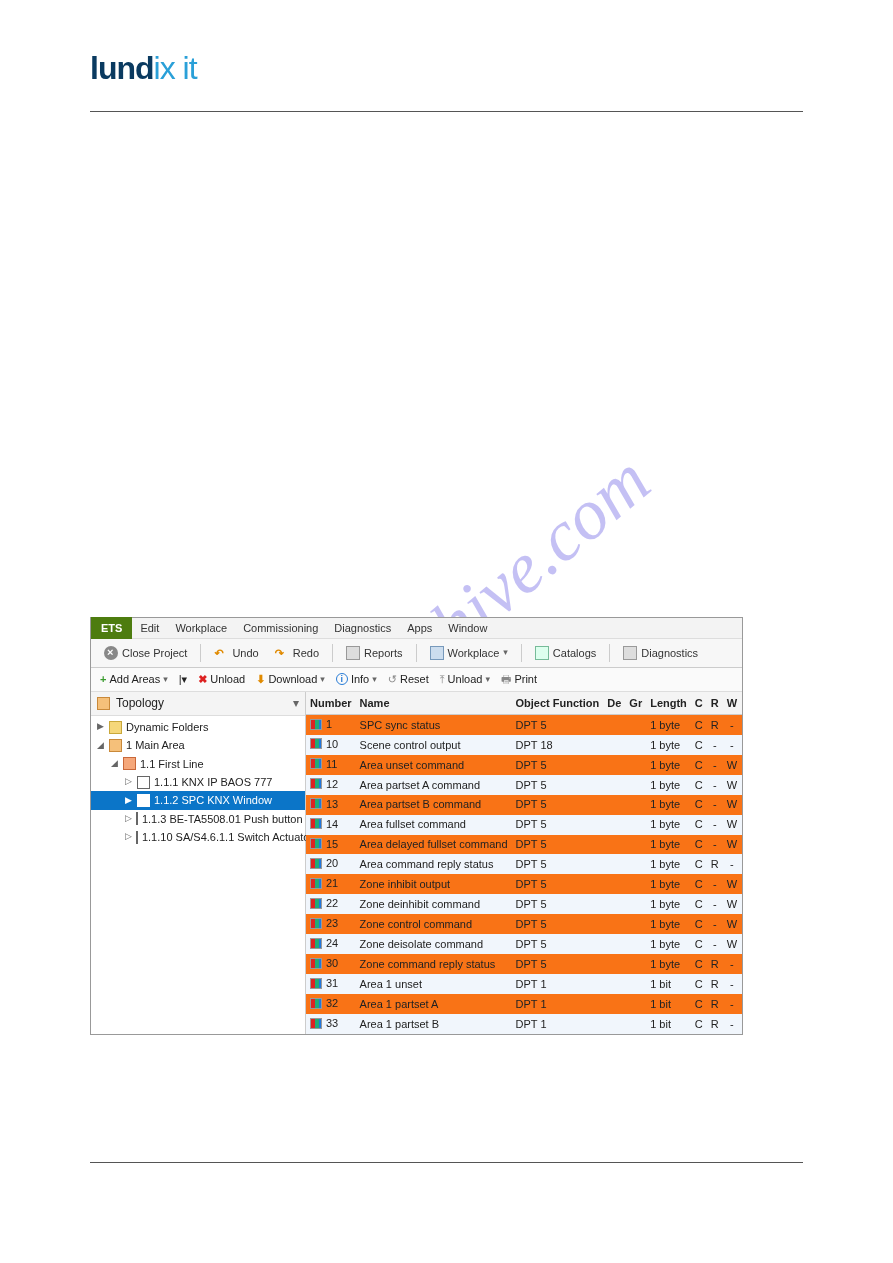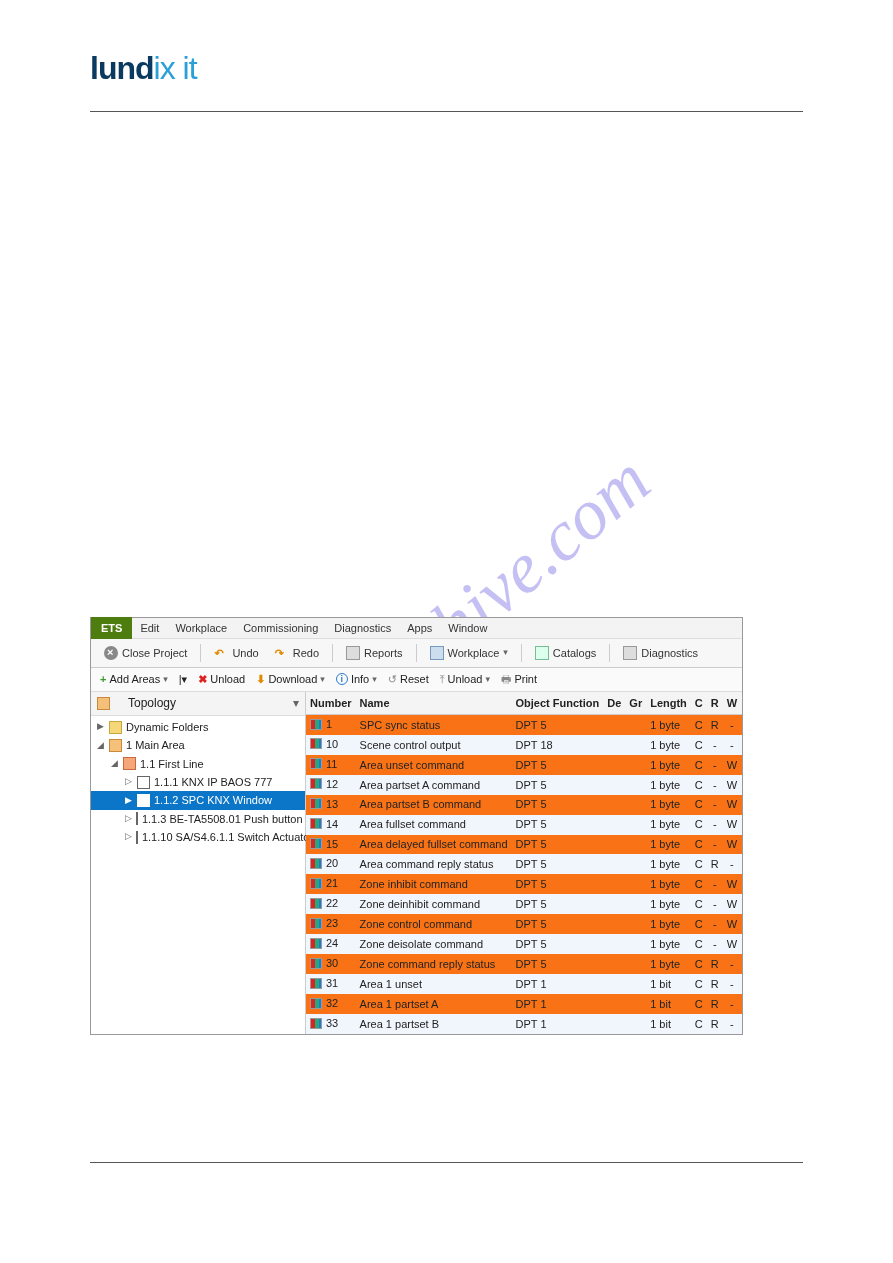--- a/index.html
+++ b/index.html
@@ -122,21 +122,21 @@
   .caret::after { content: " ▾"; font-size: 9px; color: #666; }
   .splitrow { display: flex; }
   .tree-panel {
     width: 215px;
     border-right: 1px solid #ccc;
     background: #fff;
   }
   .tree-header {
     display: flex;
     align-items: center;
-    gap: 18px;
+    gap: 6px;
     padding: 4px 6px;
     border-bottom: 1px solid #ddd;
     background: #f4f4f4;
     font-size: 12px;
   }
   .tree-body { padding: 2px 0; }
   .tree-node {
     display: flex;
     align-items: center;
     gap: 4px;
@@ -468,21 +468,21 @@
               <td style="text-align:center">C</td>
               <td style="text-align:center">R</td>
               <td style="text-align:center">-</td>
               <td style="text-align:center">T</td>
             </tr>
             <tr>
               <td><span class="numcell">
                   <span class="obj-ico"></span>
                   <span>21</span>
                 </span></td>
-              <td>Zone inhibit command</td>
+              <td>Zone inhibit output</td>
               <td>DPT 5</td>
               <td></td>
               <td></td>
               <td>1 byte</td>
               <td style="text-align:center">C</td>
               <td style="text-align:center">-</td>
               <td style="text-align:center">W</td>
               <td style="text-align:center">-</td>
             </tr>
             <tr>

